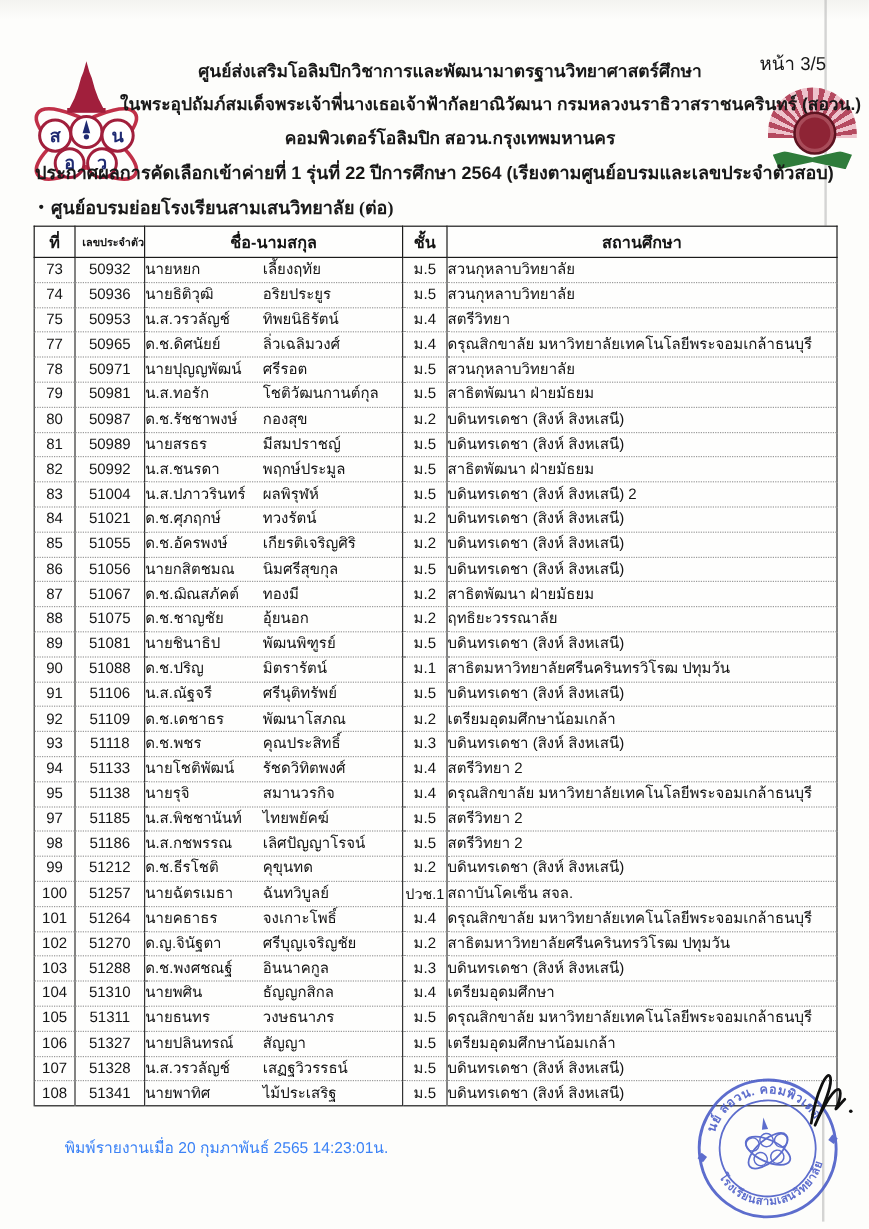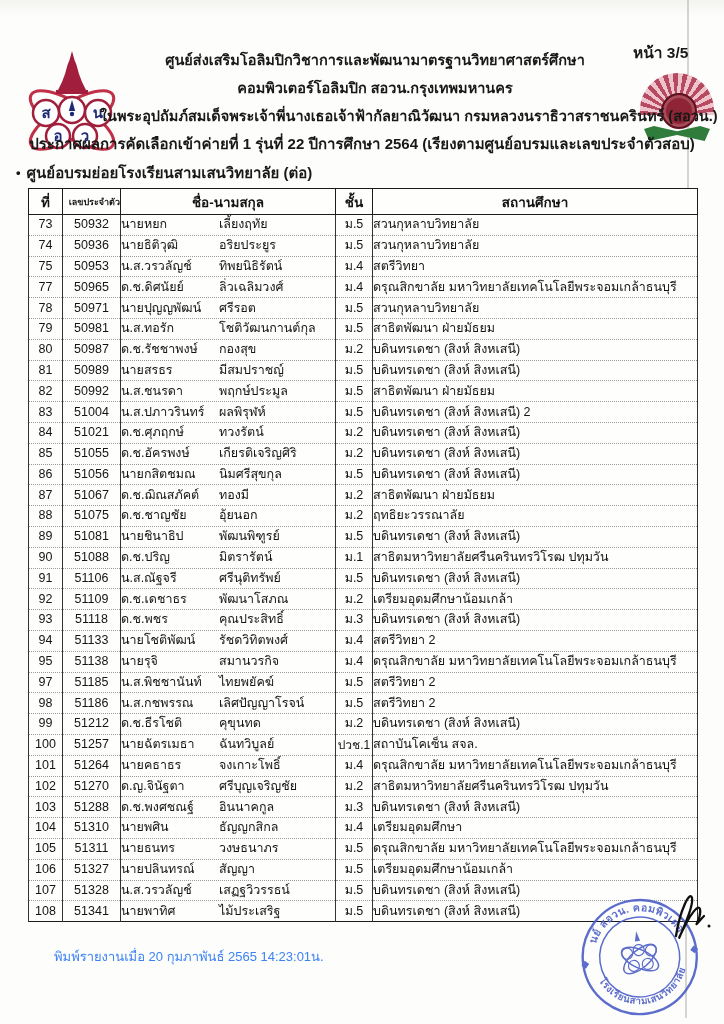--- a/index.html
+++ b/index.html
@@ -8,29 +8,29 @@
     background:linear-gradient(180deg,#f3f3f0 0px,#fdfdfb 16px,#fdfdfb 100%);
     font-family:"Liberation Sans",sans-serif;color:#181818;
   }
   .abs{position:absolute;}
   
   .scanline{position:absolute;width:2px;background:#ababab;opacity:.5;}
   #scan-top{left:687px;top:0;height:190px;}
   #scan-bottom{left:685px;top:922px;height:96px;}
 
   
-  #page-label{left:633px;top:40px;font-size:15.5px;font-weight:700;}
+  #page-label{left:633px;top:40px;font-size:15.5px;font-weight:400;}
 
   
   #header-block{left:100px;top:46px;width:550px;text-align:center;
     font-size:14.5px;font-weight:600;line-height:28px;white-space:nowrap;}
   #announce-title{left:0;top:132px;width:724px;text-align:center;font-size:15px;
     font-weight:700;white-space:nowrap;}
   #announce-title span{text-underline-offset:3px;}
-  #section-line{left:16px;top:161px;font-size:15px;font-weight:700;}
+  #section-line{left:32px;top:161px;font-size:15px;font-weight:700;font-family:Liberation Serif, serif;}
   #section-line .bullet{font-size:13px;margin-right:6px;vertical-align:1px;}
 
   
   table.results{position:absolute;left:28px;top:188px;width:669px;
     border-collapse:collapse;table-layout:fixed;background:#fefefd;
     font-size:12.5px;color:#141414;}
   table.results,table.results th{border:1.6px solid #1b1b1b;}
   table.results th{height:25px;padding:0;font-size:13.5px;font-weight:700;
     border-bottom:1.8px solid #1b1b1b;}
   table.results th.id-h{font-size:9px;text-align:right;}
@@ -104,22 +104,22 @@
 <div class="abs" id="page-label">หน้า 3/5</div>
 
 <div class="abs" id="school-crest">
   <div class="crest-rays"></div>
   <div class="crest-circle"></div>
   <div class="crest-ribbon"></div>
 </div>
 
 <div class="abs" id="header-block">
   <div>ศูนย์ส่งเสริมโอลิมปิกวิชาการและพัฒนามาตรฐานวิทยาศาสตร์ศึกษา</div>
+  <div>ในพระอุปถัมภ์สมเด็จพระเจ้าพี่นางเธอเจ้าฟ้ากัลยาณิวัฒนา กรมหลวงนราธิวาสราชนครินทร์ (สอวน.)</div>
   <div>คอมพิวเตอร์โอลิมปิก สอวน.กรุงเทพมหานคร</div>
-  <div>ในพระอุปถัมภ์สมเด็จพระเจ้าพี่นางเธอเจ้าฟ้ากัลยาณิวัฒนา กรมหลวงนราธิวาสราชนครินทร์ (สอวน.)</div>
 </div>
 
 <div class="abs" id="announce-title">
   <span>ประกาศผลการคัดเลือกเข้าค่ายที่ 1 รุ่นที่ 22 ปีการศึกษา 2564 (เรียงตามศูนย์อบรมและเลขประจำตัวสอบ)</span>
 </div>
 
 <div class="abs" id="section-line">
   <span class="bullet">•</span><span>ศูนย์อบรมย่อยโรงเรียนสามเสนวิทยาลัย (ต่อ)</span>
 </div>
 

